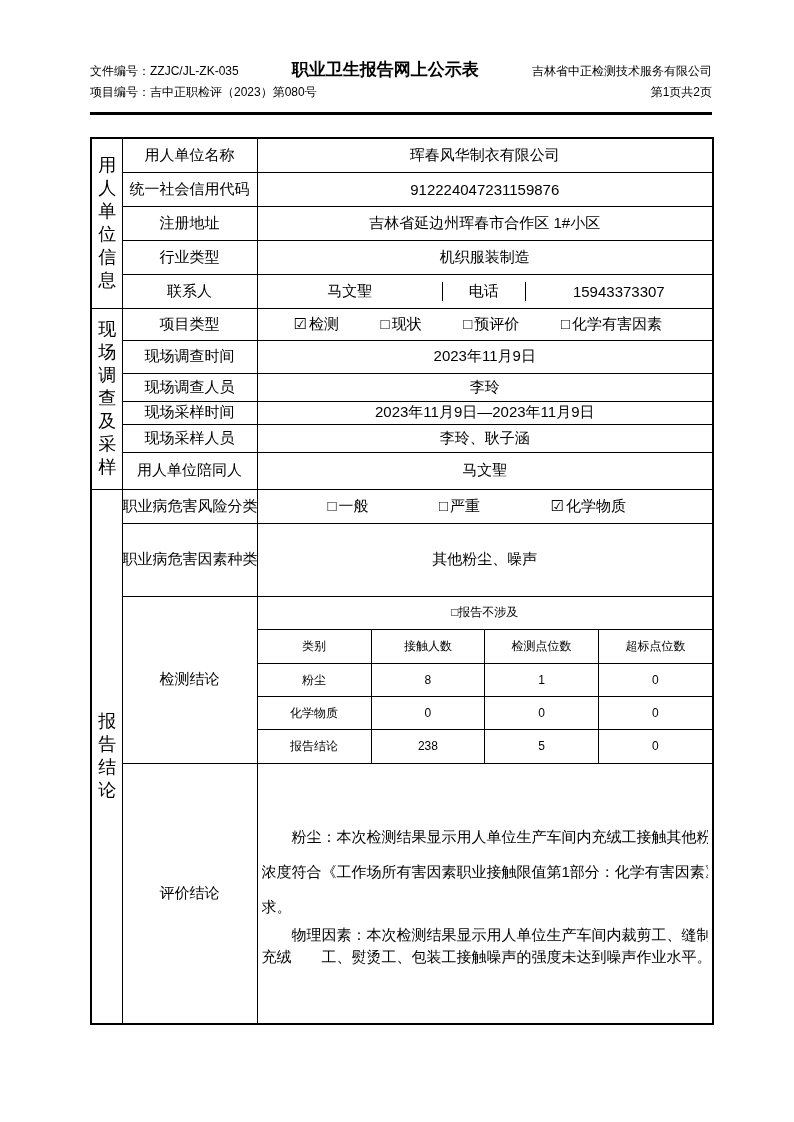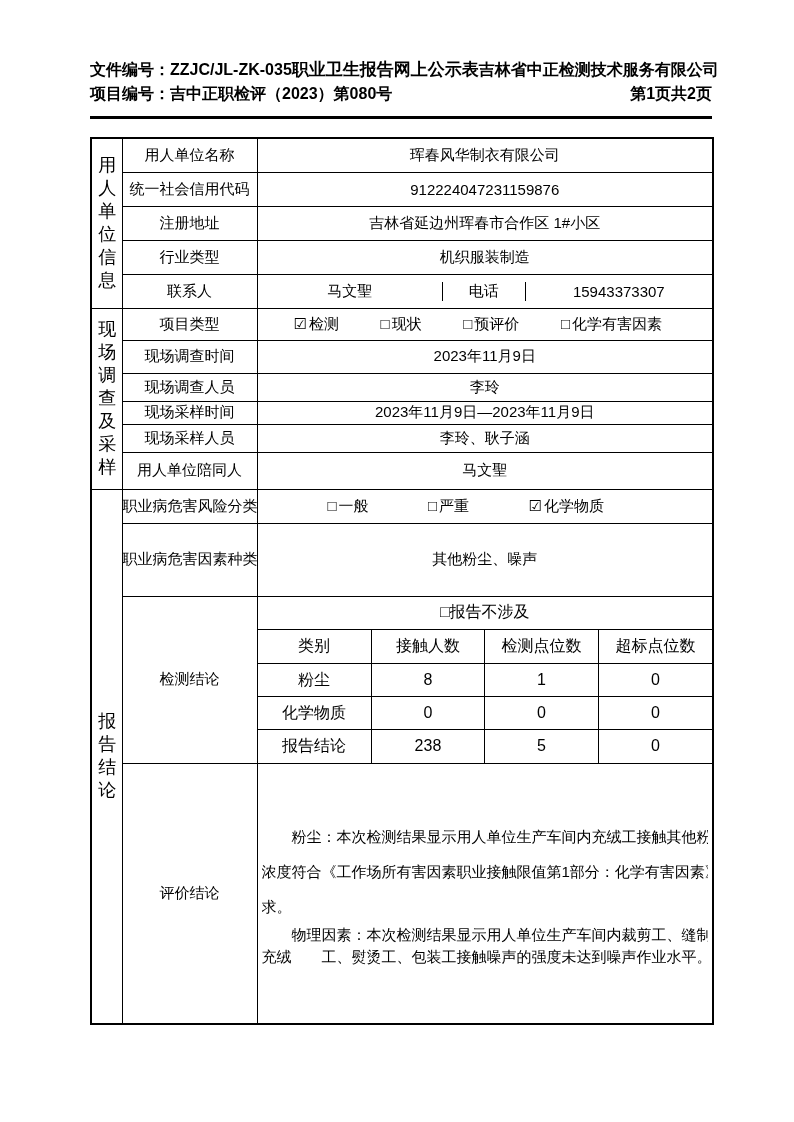--- a/index.html
+++ b/index.html
@@ -9,21 +9,21 @@
     font-family: "Liberation Sans", "DejaVu Sans", sans-serif;
     color: #000;
     position: relative;
   }
   .page { position: absolute; left: 0; top: 0; width: 794px; height: 1122px; background: #fff; }
 
   
   .hdr { position: absolute; left: 90px; top: 58px; width: 622px; }
   .hdr-row1 { display: flex; justify-content: space-between; align-items: baseline; }
   .hdr-row2 { display: flex; justify-content: space-between; align-items: baseline; margin-top: 3px; }
-  .hdr-sm { font-size: 16px; font-weight: bold; white-space: nowrap; }
+  .hdr-sm { font-size: 12px; font-weight: normal; white-space: nowrap; }
   .hdr-title { font-size: 17px; font-weight: bold; white-space: nowrap; }
   .hdr-rule { margin-top: 11px; border-top: 3px solid #000; width: 100%; }
 
   
   table.form {
     position: absolute; left: 90px; top: 137px; width: 624px;
     border-collapse: collapse; table-layout: fixed;
     border: 2px solid #000;
     font-size: 15px;
   }
@@ -44,30 +44,30 @@
   
   .contact-wrap { display: flex; height: 100%; align-items: stretch; }
   .contact-wrap > span { display: flex; align-items: center; justify-content: center; }
   .cw1 { width: 40.6%; }
   .cw2 { width: 18.4%; border-left: 1px solid #000; border-right: 1px solid #000; }
   .cw3 { flex: 1; }
 
   
   .opts { display: flex; height: 100%; align-items: center; justify-content: space-between; white-space: nowrap; font-family: Liberation Serif, serif; }
   .opts-project { padding: 0 50px 0 36px; }
-  .opts-risk { padding: 0 108px 0 70px; }
+  .opts-risk { padding: 0 86px 0 70px; }
   .opt .box { margin-right: 2px; }
 
   
   td.nested-cell { vertical-align: top; }
   table.inner {
     width: 100%; height: 100%;
     border-collapse: collapse; table-layout: fixed;
     border-style: hidden;
-    font-size: 16px;
+    font-size: 12px;
   }
   table.inner td { border: 1px solid #000; text-align: center; vertical-align: middle; padding: 0; }
 
   
   .eval {
     display: flex; flex-direction: column; justify-content: center;
     height: 100%; padding: 0 4px; text-align: left;
   }
   .eval-line { white-space: pre; overflow: hidden; font-size: 15px; }
   .ev-wide { height: 35px; line-height: 35px; }

